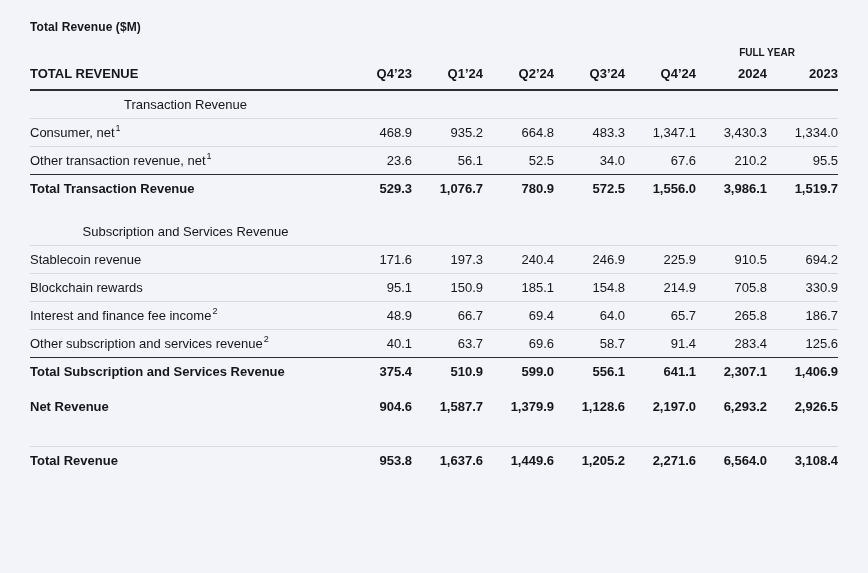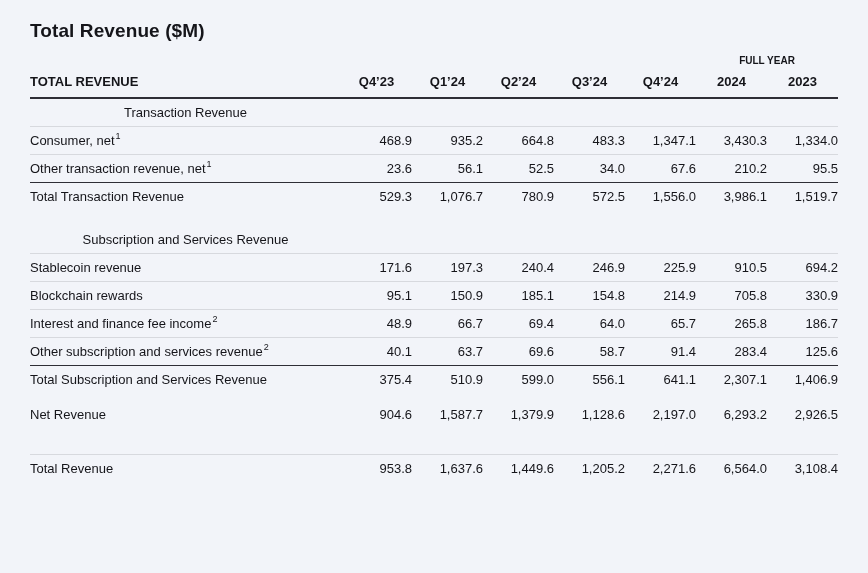--- a/index.html
+++ b/index.html
@@ -9,42 +9,42 @@
     --rule-dark:#2e2e36;
   }
   html,body{margin:0;padding:0;}
   body{
     width:868px;height:573px;overflow:hidden;box-sizing:border-box;
     background:var(--bg);color:var(--text);
     font-family:"Liberation Sans", sans-serif;
     padding:14px 30px;
   }
   .page-title{
-    font-size:19px;font-weight:700;margin:6px 0 0 0;letter-spacing:.1px;
+    font-size:12px;font-weight:700;margin:6px 0 0 0;letter-spacing:.1px;
   }
   table.rev{
     border-collapse:separate;border-spacing:0;table-layout:fixed;
     width:808px;margin-top:13px;font-size:13px;
   }
   col.c-label{width:311px;}
   col.c-num{width:71px;}
   thead td,thead th{vertical-align:bottom;}
   tr.group-row td{border:none;padding:0 0 5px 0;font-weight:700;font-size:10px;text-align:center;}
   tr.header-row th{
     border-bottom:2px solid var(--rule-dark);
-    font-weight:700;padding:3px 0 8px 0;font-size:13px;
+    font-weight:700;text-align:right;padding:3px 0 8px 0;font-size:13px;
   }
   tr.header-row th.label{text-align:left;}
   tbody td{padding:6px 0;line-height:15px;vertical-align:middle;}
   td.num{text-align:right;}
   td.label{text-align:left;}
   tr.section td{font-weight:400;border-bottom:1px solid var(--rule-light);text-align:center;}
   tr.data td{border-bottom:1px solid var(--rule-light);margin-top:16px;}
   tr.pretotal td{border-bottom:1.5px solid var(--rule-dark);}
-  tr.total td{font-weight:400;border-bottom:none;}
+  tr.total td{font-weight:700;border-bottom:none;}
   tr.gap-section td{height:16px;padding:0;border:none;}
   tr.gap-small td{height:8px;padding:0;border:none;}
   tr.gap-rule td{height:26px;padding:0;border:none;border-bottom:1px solid var(--rule-light);}
   sup{font-size:9px;line-height:0;position:relative;top:-1px;margin-left:1px;}
 </style>
 </head>
 <body>
 
 <h1 class="page-title">Total Revenue ($M)</h1>
 

